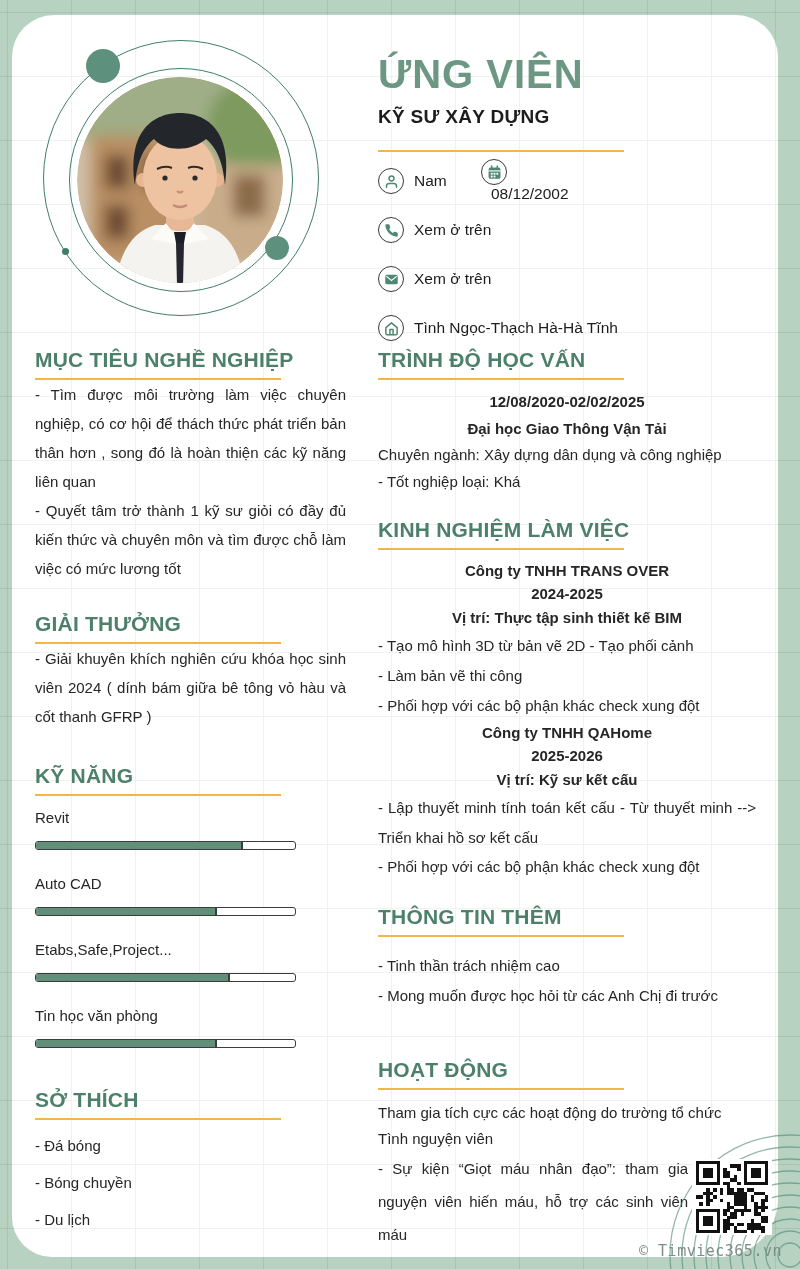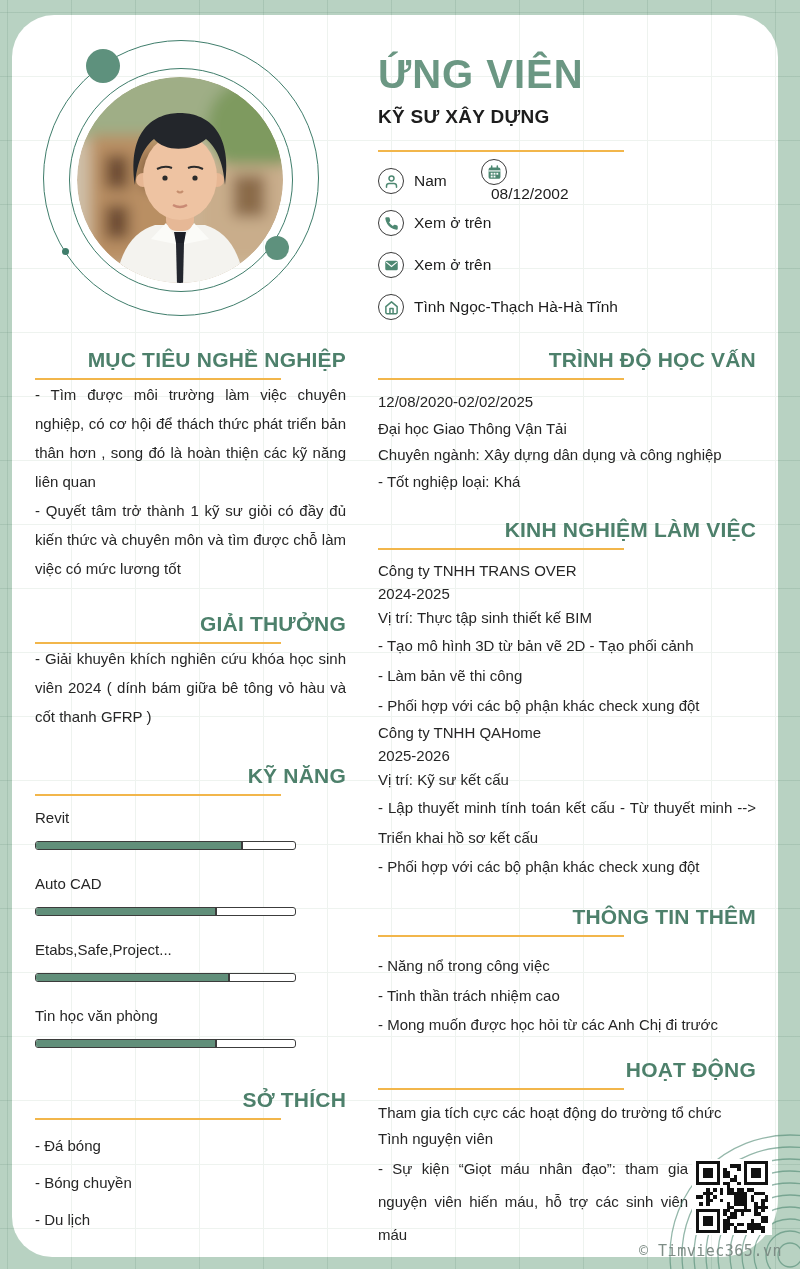--- a/index.html
+++ b/index.html
@@ -35,36 +35,36 @@
   .dot-mid{left:265px;top:236px;width:24px;height:24px;}
   .dot-tiny{left:62px;top:248px;width:7px;height:7px;background:var(--ring);}
   .photo{position:absolute;left:77px;top:77px;width:206px;height:206px;border-radius:50%;overflow:hidden;}
   .photo svg{display:block;width:206px;height:206px;}
   
   .name{position:absolute;left:378px;top:52px;font-size:40px;line-height:44px;font-weight:bold;color:var(--title);letter-spacing:1px;}
   .role{position:absolute;left:378px;top:106px;font-size:19px;font-weight:bold;color:#1d1d1d;letter-spacing:.3px;}
   .hrule{position:absolute;background:var(--underline);height:2px;}
   .head-rule{left:378px;top:150px;width:246px;}
   
-  .contacts{position:absolute;left:378px;top:168px;display:flex;flex-direction:column;gap:16px;}
+  .contacts{position:absolute;left:378px;top:168px;display:flex;flex-direction:column;gap:23px;}
   .c-row{display:flex;align-items:center;height:26px;position:relative;}
   .c-ico{width:26px;height:26px;border:1.6px solid #3a3a3a;border-radius:50%;display:flex;align-items:center;justify-content:center;flex:0 0 26px;background:#fff;}
   .c-ico svg{width:15px;height:15px;}
   .c-txt{margin-left:10px;font-size:15.5px;color:#1c1c1c;}
   .c-pair2{position:absolute;left:103px;display:flex;flex-direction:column;}
   
   .sec{position:absolute;}
-  .sec h2{font-size:21px;line-height:27px;font-weight:bold;color:var(--heading);letter-spacing:.2px;text-align:right;}
+  .sec h2{font-size:21px;line-height:27px;font-weight:bold;color:var(--heading);letter-spacing:.2px;}
   .sec .rule{margin-top:5px;width:246px;height:2px;background:var(--underline);}
   .col-l{left:35px;width:311px;}
   .col-r{left:378px;width:378px;}
   .body{}
   .body p{font-size:15px;line-height:29px;color:var(--text);}
   .just{text-align:justify;}
-  .b{font-weight:normal;color:#1c1c1c;}
+  .b{font-weight:bold;color:#1c1c1c;text-align:center;}
   
   .edu p{line-height:26.5px;}
   .xp .co{font-size:15px;line-height:23px;}
   .xp .pos{font-size:15px;line-height:26px;}
   .xp p.det{line-height:30px;}
   .xp p.det2{line-height:29.5px;}
   .add p{line-height:29.5px;}
   .act p.l1{line-height:26px;}
   .act p.l2{line-height:33px;}
   
@@ -275,21 +275,20 @@
     <p class="b pos">Vị trí: Kỹ sư kết cấu</p>
     <p class="det2 just">- Lập thuyết minh tính toán kết cấu - Từ thuyết minh --&gt; Triển khai hồ sơ kết cấu</p>
     <p class="det2">- Phối hợp với các bộ phận khác check xung đột</p>
   </div>
 </section>
 
 <section class="sec col-r add" style="top:903px">
   <h2>THÔNG TIN THÊM</h2>
   <div class="rule"></div>
   <div class="body" style="margin-top:14px">
-    <p>- Năng nổ trong công việc</p>
     <p>- Tinh thần trách nhiệm cao</p>
     <p>- Mong muốn được học hỏi từ các Anh Chị đi trước</p>
   </div>
 </section>
 
 <section class="sec col-r act" style="top:1056px">
   <h2>HOẠT ĐỘNG</h2>
   <div class="rule"></div>
   <div class="body" style="margin-top:10px">
     <p class="l1">Tham gia tích cực các hoạt động do trường tổ chức</p>

